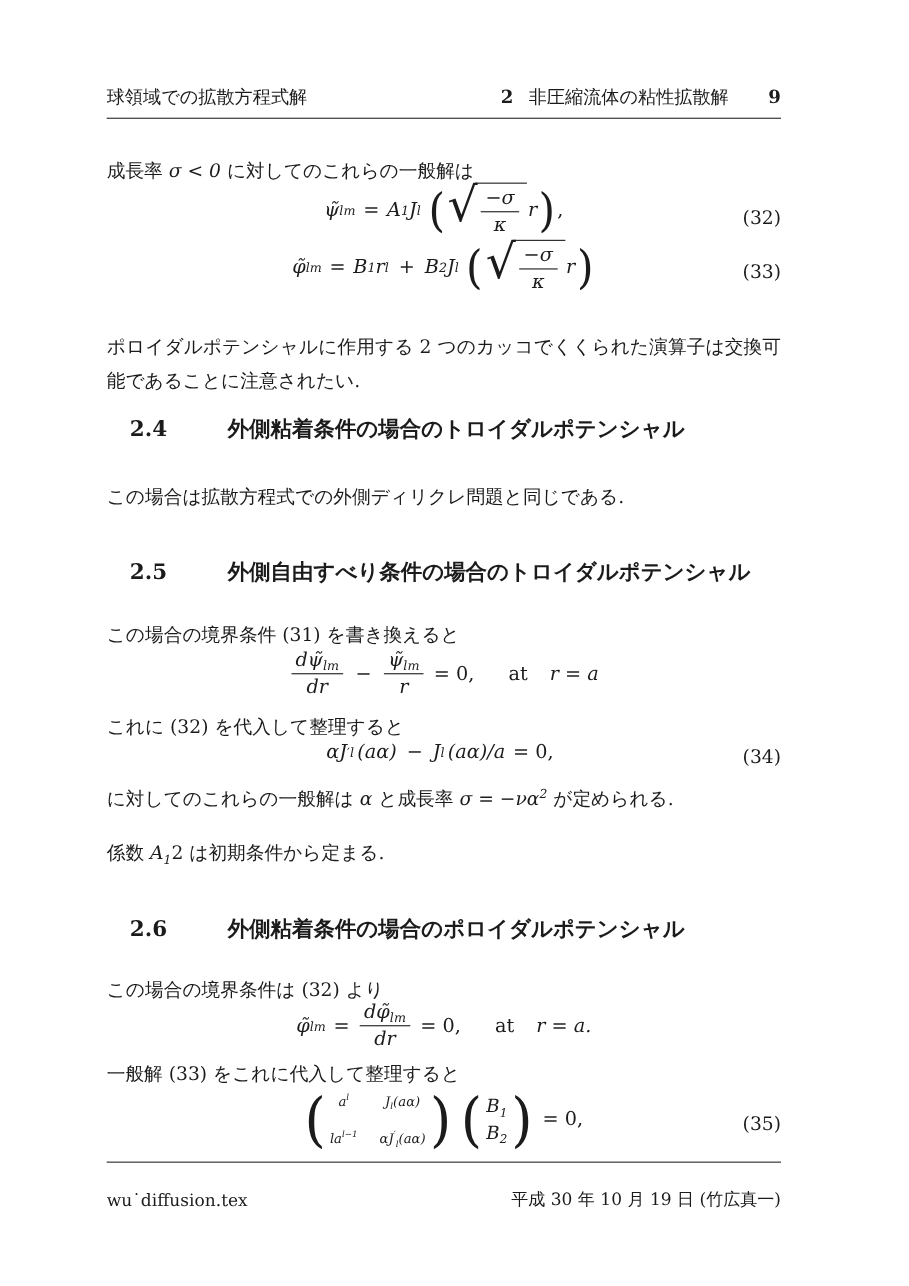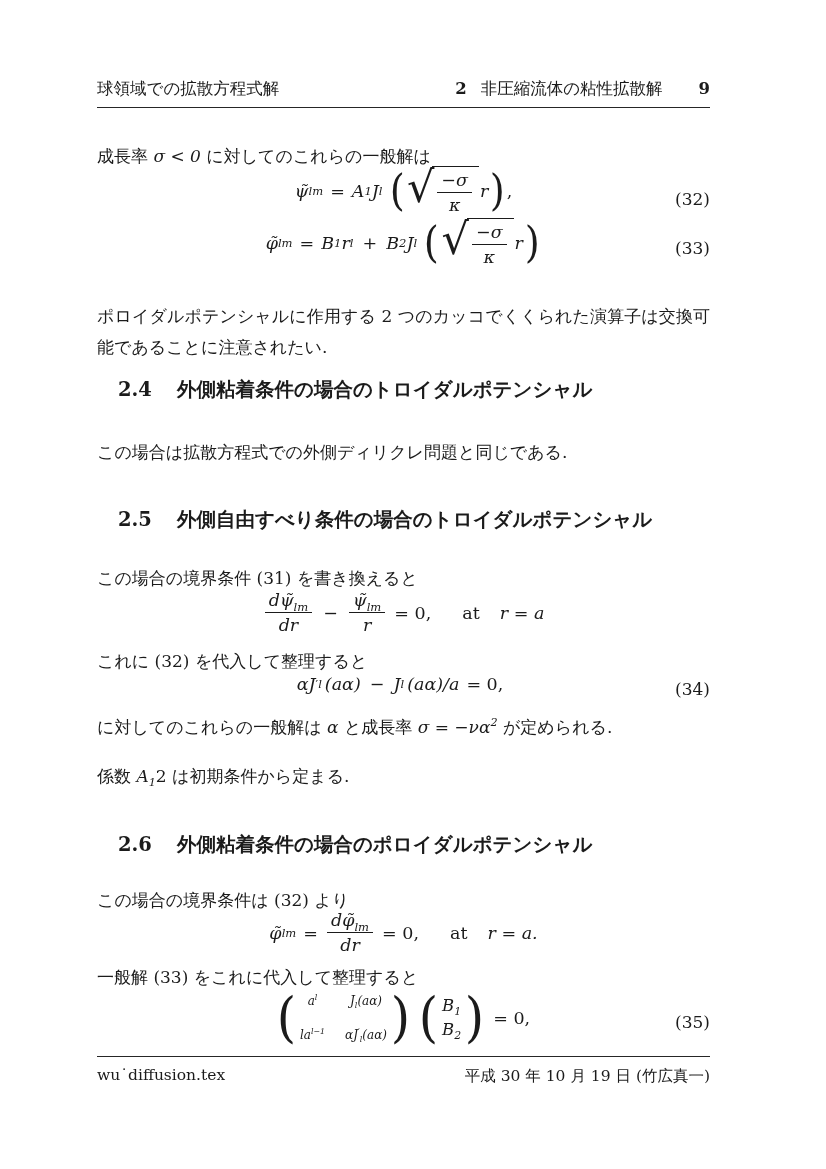--- a/index.html
+++ b/index.html
@@ -13,21 +13,21 @@
     border-bottom:1.5px solid #262626;padding-bottom:7px;font-size:16.5px;}
   .gothic{font-family:"Liberation Sans","DejaVu Sans",sans-serif;}
   .head-right{display:flex;align-items:baseline;}
   .head-secno{font-weight:bold;margin-right:14px;}
   .head-pageno{font-weight:bold;margin-left:36px;}
   
   .para{font-size:17px;line-height:31px;text-align:justify;}
   .mi{font-style:italic;}
   sub,sup{font-size:0.66em;font-style:italic;line-height:0;}
   
-  .sec{padding-left:21px;font-size:19.5px;font-weight:bold;display:flex;align-items:baseline;}
+  .sec{padding-left:21px;font-size:19.5px;font-weight:bold;display:flex;align-items:baseline;gap:30px;}
   .sec-no{font-family:"DejaVu Serif",serif;margin-right:25px;}
   .sec-title{font-family:Liberation Mono, monospace;}
   
   .eq{text-align:center;font-size:17.5px;}
   .eq-tag{position:absolute;right:0;top:50%;transform:translateY(-50%);font-size:17px;font-style:normal;}
   .eq-inner{display:inline-flex;align-items:center;white-space:nowrap;}
   .mo{margin:0 7px;}
   .mop{margin:0 9px;}
   .rm{font-style:normal;margin:0 20px 0 24px;}
   .frac{display:inline-flex;flex-direction:column;align-items:center;vertical-align:middle;margin:0 2px;}
@@ -37,22 +37,22 @@
   .sqrt-sym{font-family:"DejaVu Sans","DejaVu Serif",sans-serif;font-size:43px;line-height:1;font-weight:200;margin-right:-2px;}
   .radicand{border-top:1.5px solid #1b1b1b;padding:3px 5px 0 3px;display:inline-flex;align-items:center;}
   .bp{font-size:42px;line-height:0.95;font-weight:200;display:inline-block;transform:scaleX(0.92);}
   .bp-l{margin:0 1px 0 6px;}
   .bp-r{margin:0 1px;}
   .bp-xl{font-size:54px;}
   .mat{display:inline-grid;grid-template-columns:auto auto;column-gap:18px;row-gap:5px;
     align-items:baseline;justify-items:center;font-size:12px;margin:0 2px;gap:20px;}
   .vec{display:inline-grid;row-gap:5px;justify-items:center;font-size:16.5px;margin:0 2px;}
   
-  .pagefoot{top:1056px;border-top:1.5px solid #262626;padding-top:9px;display:flex;
-    justify-content:space-between;align-items:flex-start;font-size:15.5px;}
+  .pagefoot{top:1056px;border-top:1.5px solid #262626;padding-top:23px;display:flex;
+    justify-content:space-between;align-items:center;font-size:15.5px;}
 </style>
 </head>
 <body>
 
 <div class="blk pagehead">
   <span class="gothic">球領域での拡散方程式解</span>
   <span class="head-right">
     <span class="head-secno">2</span>
     <span class="gothic">非圧縮流体の粘性拡散解</span>
     <span class="head-pageno">9</span>

